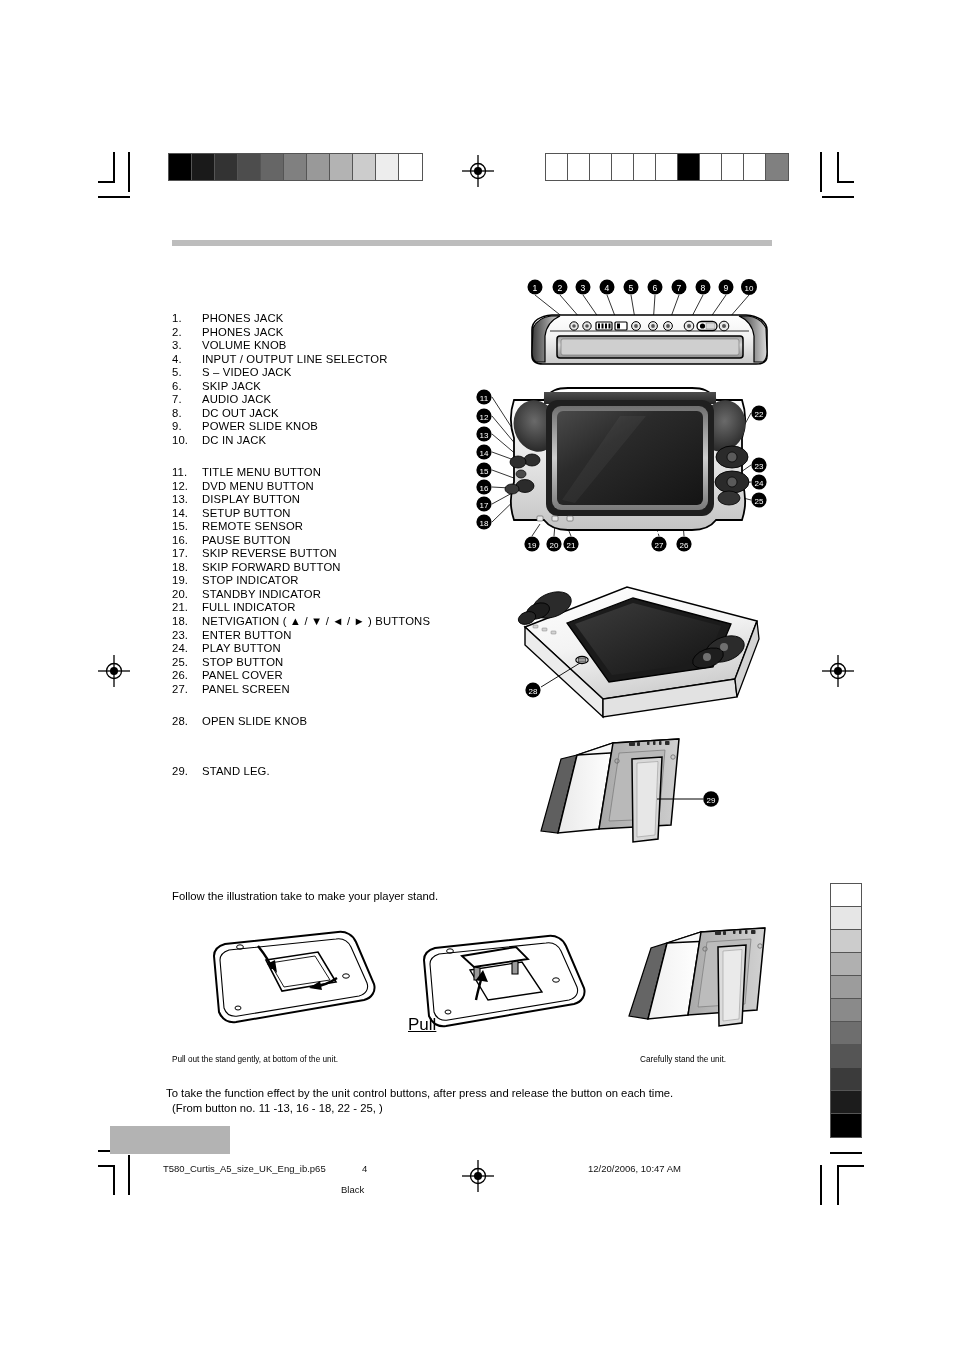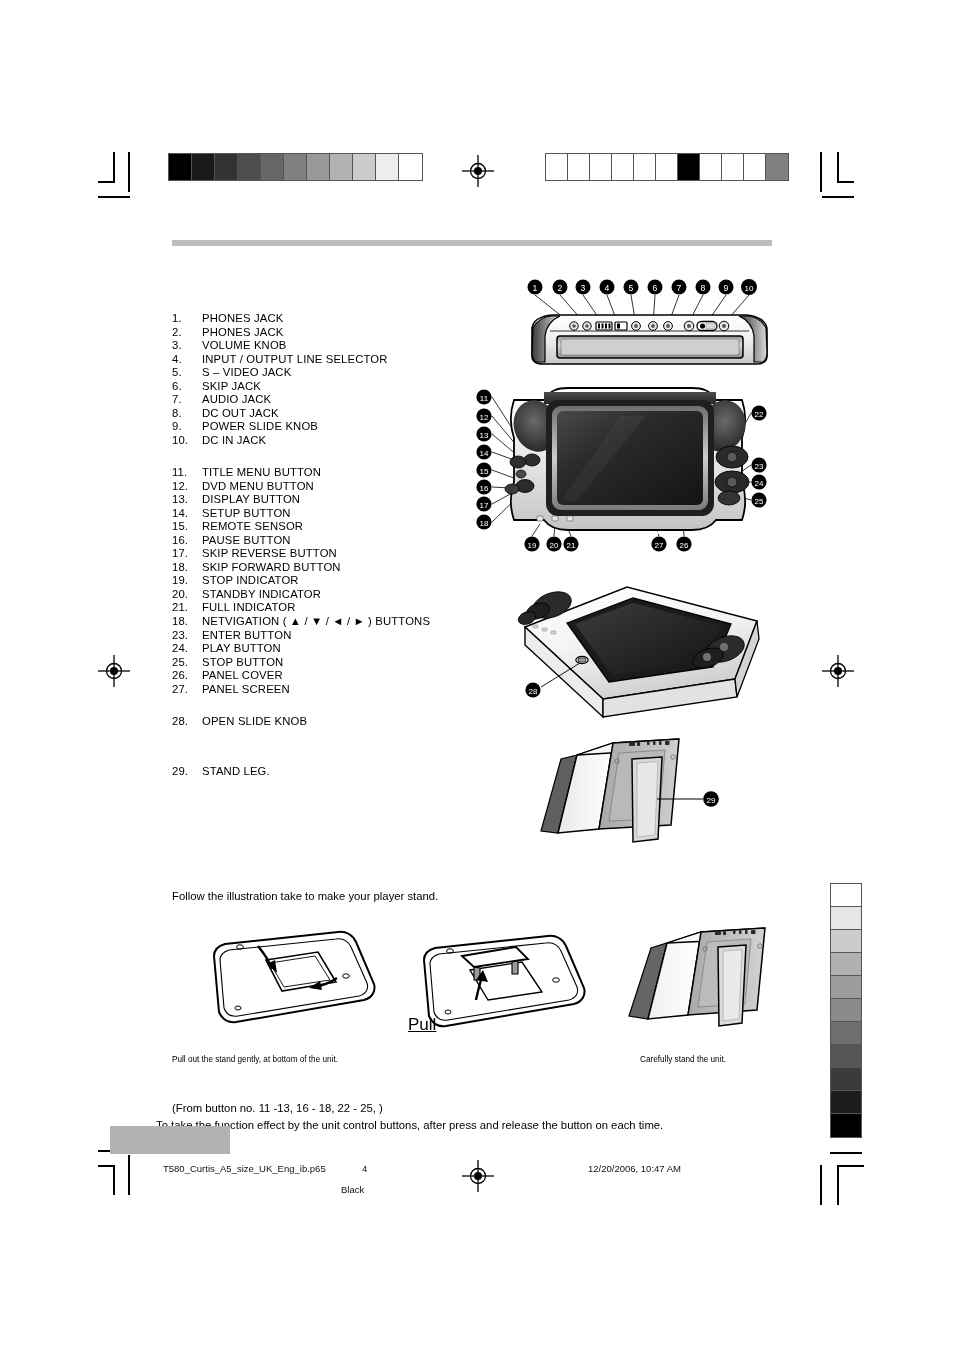--- a/index.html
+++ b/index.html
@@ -723,20 +723,20 @@
       <rect x="136" y="10" width="4.5" height="4" rx="0.8"></rect>
     </g>
     <circle cx="90" cy="29" r="2.2" fill="none" stroke="#6a6a6a" stroke-width="0.8"></circle>
     <circle cx="145" cy="26" r="2.2" fill="none" stroke="#6a6a6a" stroke-width="0.8"></circle>
     <path d="M103 27 L131 25 L127 103 L104 106 Z" fill="#dcdcdc" stroke="#000" stroke-width="1.5"></path>
     <path d="M108 31 L127 29.5 L124 99 L108 101 Z" fill="#eaeaea" stroke="#9a9a9a" stroke-width="0.6"></path>
   </svg>
 </div>
 <div class="cap" style="left:640px;top:1054px;width:160px;">Carefully stand the unit.</div>
 
-<div class="body-text" style="left:156px;top:1086px;margin-top:32px;">To take the function effect by the unit control buttons, after press and release the button on each time.</div>
+<div class="body-text" style="left:166px;top:1086px;">To take the function effect by the unit control buttons, after press and release the button on each time.</div>
 <div class="body-text" style="left:172px;top:1101px;">(From button no. 11 -13, 16 - 18, 22 - 25, )</div>
 
 <div class="gray-box" style="left:110px;top:1126px;width:120px;height:28px;"></div>
 <div class="footer" style="left:163px;top:1163px;text-align:right;">T580_Curtis_A5_size_UK_Eng_ib.p65</div>
 <div class="footer" style="left:362px;top:1163px;">4</div>
 <div class="footer" style="left:293px;top:1184px;padding-left:48px;">Black</div>
 <div class="footer" style="left:588px;top:1163px;">12/20/2006, 10:47 AM</div>
 
 </body></html>

